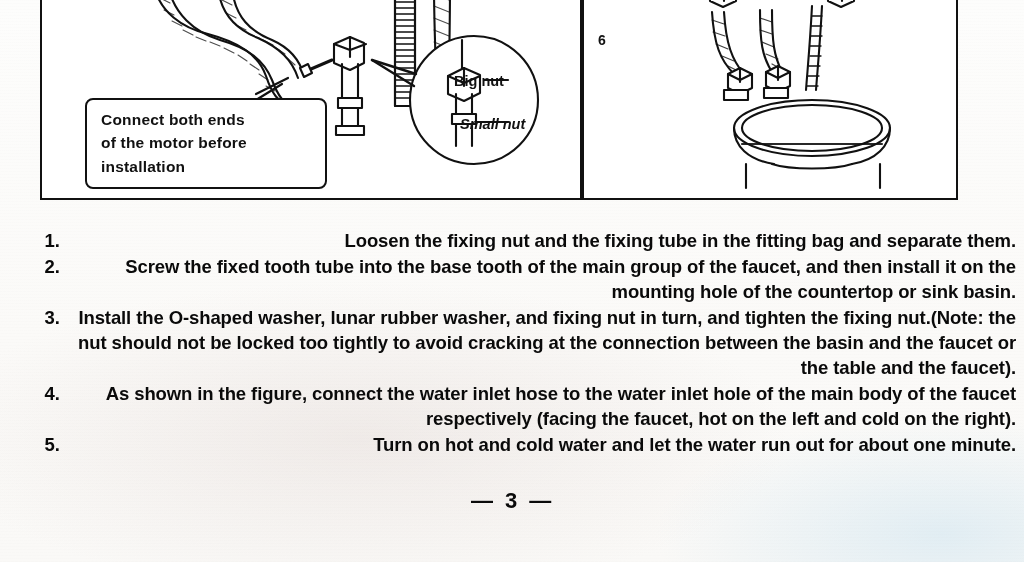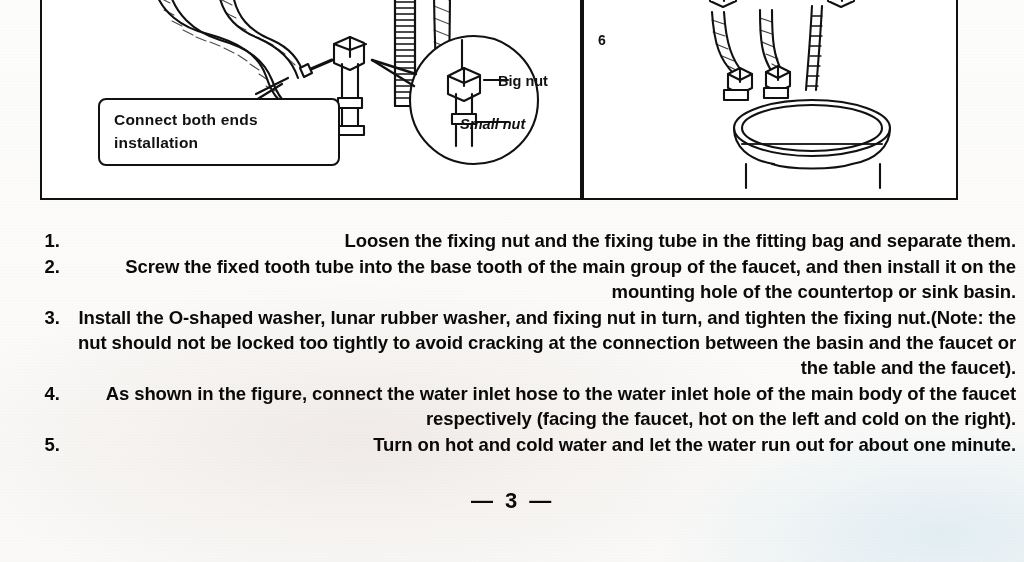--- a/index.html
+++ b/index.html
@@ -178,26 +178,27 @@
           <path d="M330 66 L 374 80" stroke-width="2.4"></path>
 
           <path d="M442 86 h24" stroke-width="2.2"></path>
           <path d="M434 128 h32" stroke-width="2.2"></path>
 
           <path d="M240 90 L 214 106" stroke-width="2.2"></path>
           <path d="M246 84 L 214 100" stroke-width="2.2"></path>
         </g>
       </svg>
 
-      <div class="callout" style="left:56px; top:104px; width:212px;">
+      <div class="callout" style="left:43px; top:104px; width:212px;">
         <div>Connect both ends</div>
+        <div>of the motor before</div>
         <div>installation</div>
       </div>
 
-      <div class="label-text" style="left:412px; top:79px;margin-left:44px;">Big nut</div>
+      <div class="label-text" style="left:412px; top:79px;">Big nut</div>
       <div class="label-text" style="left:418px; top:122px;font-style:italic;">Small nut</div>
     </div>
 
     <div class="panel panel-right">
       <div class="panel-num" style="left:14px; top:38px;">6</div>
       <svg width="372" height="202" viewBox="0 0 372 202" style="position:absolute;left:0;top:0;">
         <g fill="none" stroke="#111" stroke-width="2.1" stroke-linecap="round" stroke-linejoin="round">
 
           <path d="M126 -8 l14 -5 12 6 0 14 -13 6 -13 -6 z" fill="#fff"></path>
           <path d="M140 -7 l0 14 M126 -8 l14 6 12 -6"></path>

